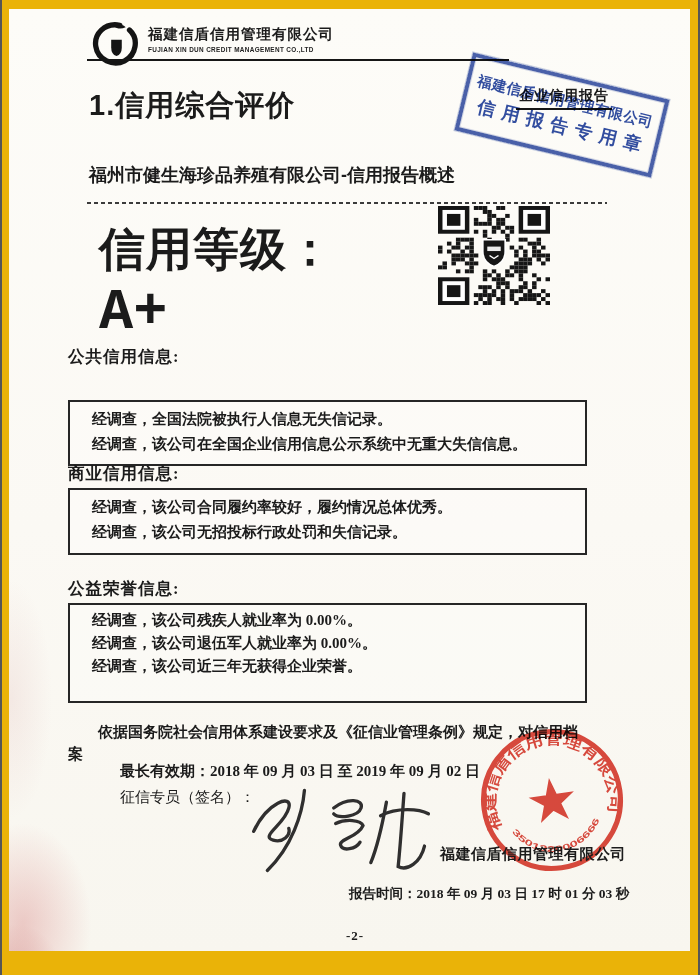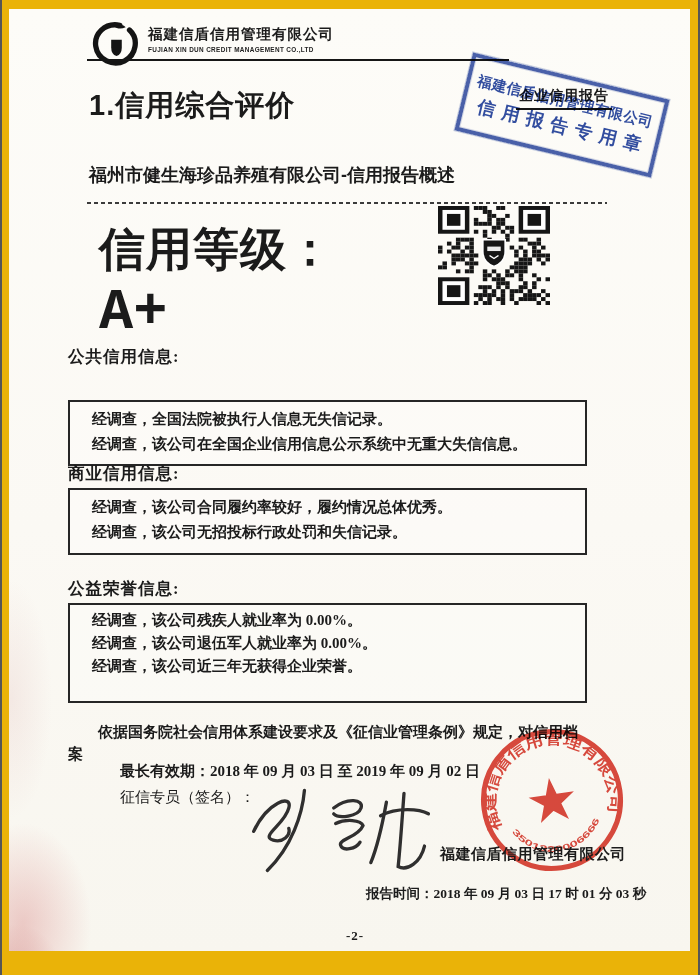--- a/index.html
+++ b/index.html
@@ -60,21 +60,21 @@
   .method .ind{display:block;text-indent:2em;}
   .method .cont{display:block;}
   .validity{left:118px;top:762px;font-family:"Liberation Serif",serif;font-size:15px;font-weight:700;}
   .signer{left:118px;top:788px;font-family:"Liberation Serif",serif;font-size:15px;font-weight:400;}
   .signature{left:238px;top:778px;width:205px;height:98px;opacity:.92;}
   .seal-red{left:476px;top:726px;width:148px;height:148px;transform:rotate(-8deg);
     mix-blend-mode:multiply;opacity:.9;}
   .seal-ring-text{font-size:17px;font-weight:800;fill:#d8372b;font-family:"Liberation Sans",sans-serif;}
   .seal-code-text{font-size:9px;font-weight:700;fill:#d8372b;font-family:"Liberation Sans",sans-serif;}
   .company-print{left:438px;top:845px;font-size:15px;font-weight:600;font-family:"Liberation Serif",serif;letter-spacing:.5px;}
-  .report-time{left:364px;top:885px;font-size:13.5px;font-weight:700;font-family:"Liberation Serif",serif;}
+  .report-time{left:347px;top:885px;font-size:13.5px;font-weight:700;font-family:"Liberation Serif",serif;}
   .page-num{left:318px;top:928px;width:70px;text-align:center;font-size:13px;font-weight:700;
     font-family:"Liberation Serif",serif;letter-spacing:1px;}
 </style>
 </head>
 <body>
 
 <div class="page">
   <div class="paper abs" style="position:absolute"></div>
 
   <svg class="abs logo-svg" viewBox="0 0 54 48">

